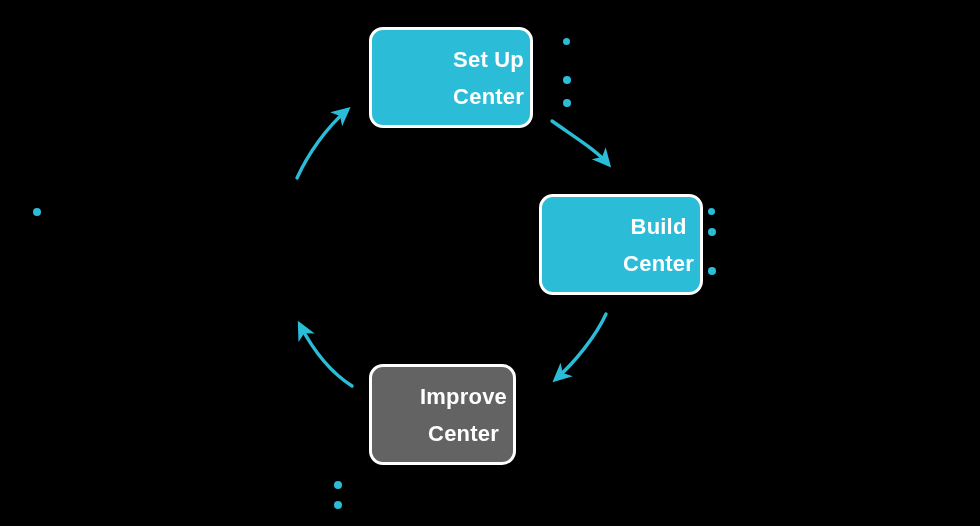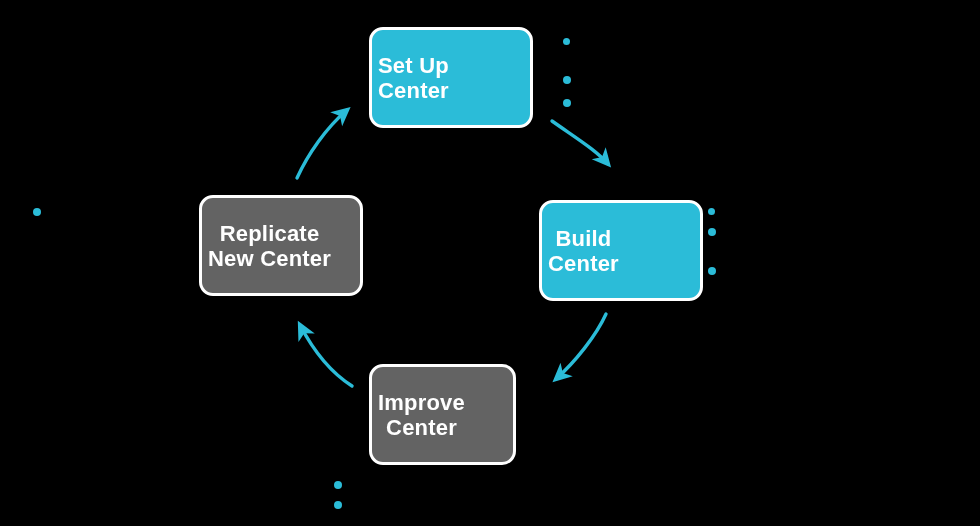--- a/index.html
+++ b/index.html
@@ -20,41 +20,41 @@
     left: 0;
     top: 0;
     width: 980px;
     height: 526px;
     pointer-events: none;
   }
   .node {
     position: absolute;
     display: flex;
     align-items: center;
-    justify-content: flex-start;
+    justify-content: flex-end;
     text-align: center;
     border-radius: 14px;
     border: 3px solid #ffffff;
     box-sizing: border-box;
     color: #ffffff;
     font-size: 22px;
     font-weight: bold;
-    line-height: 25px;
+    line-height: 37px;
     letter-spacing: 0.2px;
   }
   .node .label {
     display: block;
     padding: 0 6px;
     white-space: pre-line;
   }
   .node-cyan { background: #2bbcd8; }
   .node-gray { background: #636363; }
 
   #node-setup    { left: 369px; top: 27px;  width: 164px; height: 101px; }
-  #node-build    { left: 539px; top: 200px; width: 164px; height: 101px; }
+  #node-build    { left: 539px; top: 194px; width: 164px; height: 101px; }
   #node-improve  { left: 369px; top: 364px; width: 147px; height: 101px; }
   #node-replicate{ left: 199px; top: 195px; width: 164px; height: 101px; }
 
   .dot {
     position: absolute;
     background: #2bbcd8;
     border-radius: 50%;
     width: 8px;
     height: 8px;
   }
@@ -88,24 +88,20 @@
   <div class="node node-cyan" id="node-build" style="background: rgb(43, 188, 216); color: rgb(255, 255, 255); border-color: rgb(255, 255, 255);">
     <span class="label">Build
 Center</span>
   </div>
 
   <div class="node node-gray" id="node-improve" style="background: rgb(99, 99, 99); color: rgb(255, 255, 255); border-color: rgb(255, 255, 255);">
     <span class="label">Improve
 Center</span>
   </div>
 
-  <div class="node node-gray" id="node-replicate" style="background: rgb(99, 99, 99); color: rgb(255, 255, 255); border-color: rgb(255, 255, 255);">
-    <span class="label">Replicate
-New Center</span>
-  </div>
 
   <div id="dots-layer">
       <div class="dot" style="left: 563px; top: 38px; width: 7px; height: 7px; background: rgb(43, 188, 216);"></div>
       <div class="dot" style="left: 563px; top: 76px; width: 8px; height: 8px; background: rgb(43, 188, 216);"></div>
       <div class="dot" style="left: 563px; top: 99px; width: 8px; height: 8px; background: rgb(43, 188, 216);"></div>
       <div class="dot" style="left: 708px; top: 208px; width: 7px; height: 7px; background: rgb(43, 188, 216);"></div>
       <div class="dot" style="left: 708px; top: 228px; width: 8px; height: 8px; background: rgb(43, 188, 216);"></div>
       <div class="dot" style="left: 708px; top: 267px; width: 8px; height: 8px; background: rgb(43, 188, 216);"></div>
       <div class="dot" style="left: 33px; top: 208px; width: 8px; height: 8px; background: rgb(43, 188, 216);"></div>
       <div class="dot" style="left: 334px; top: 481px; width: 8px; height: 8px; background: rgb(43, 188, 216);"></div>

